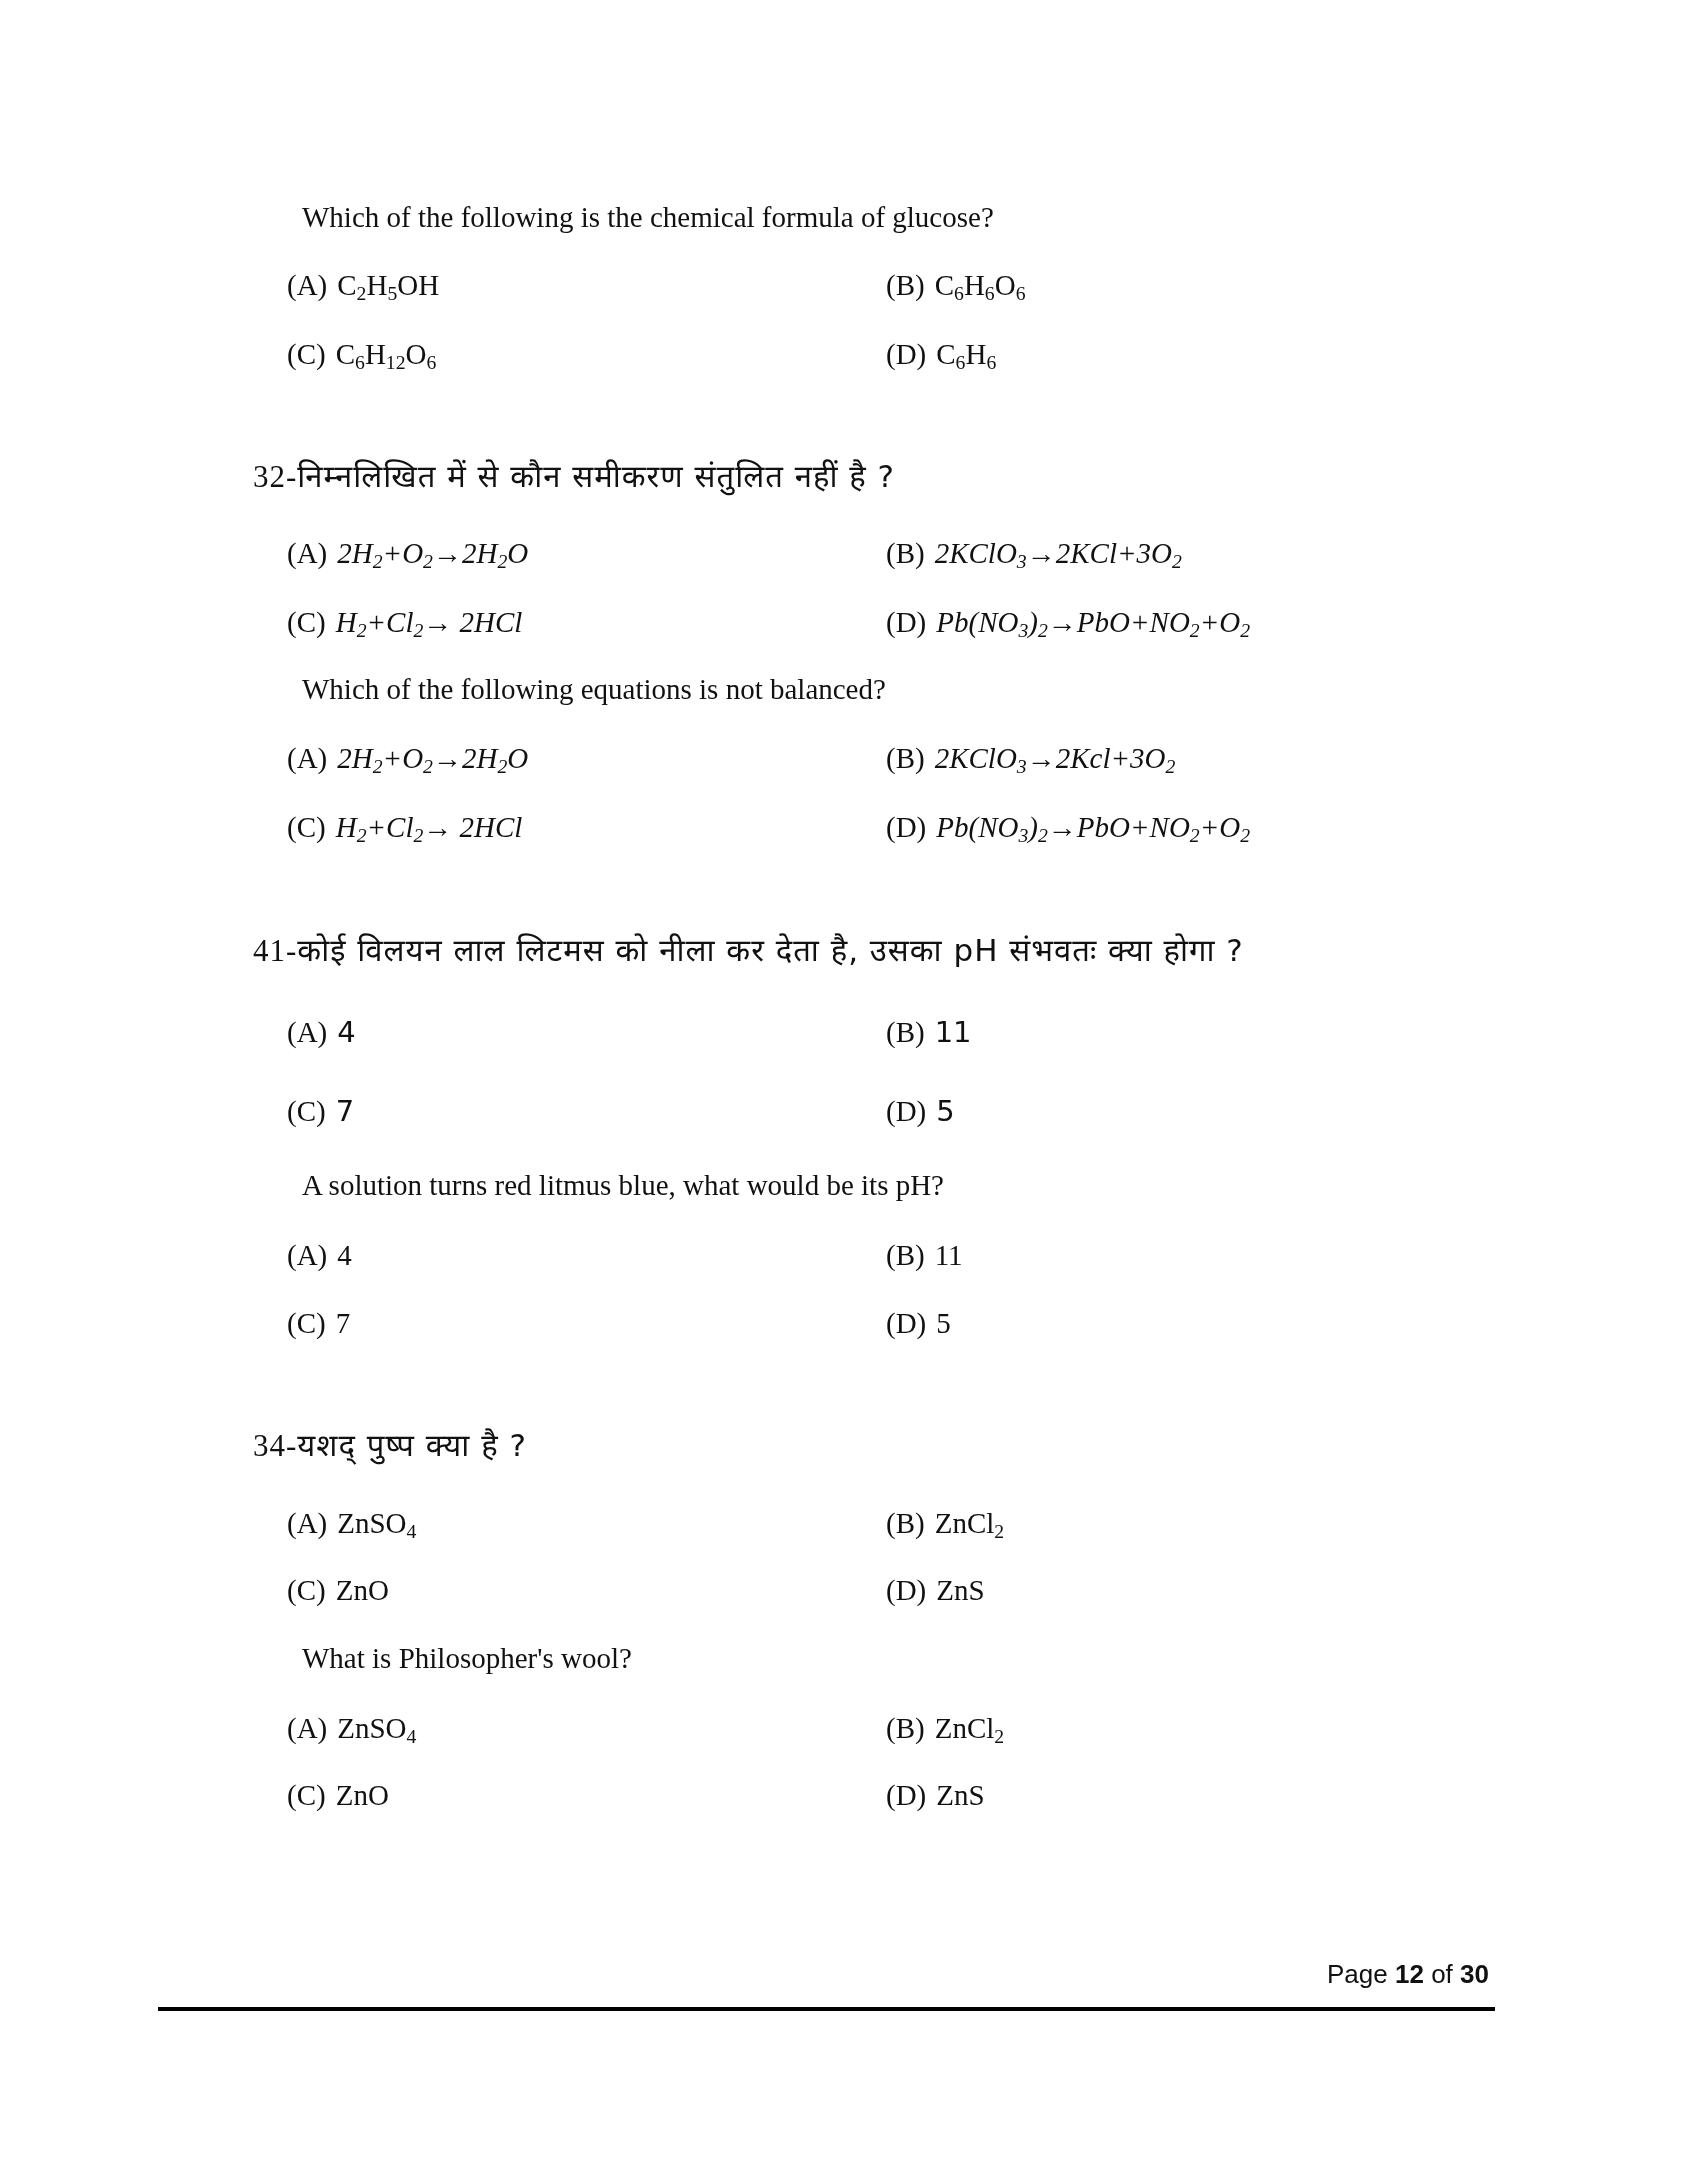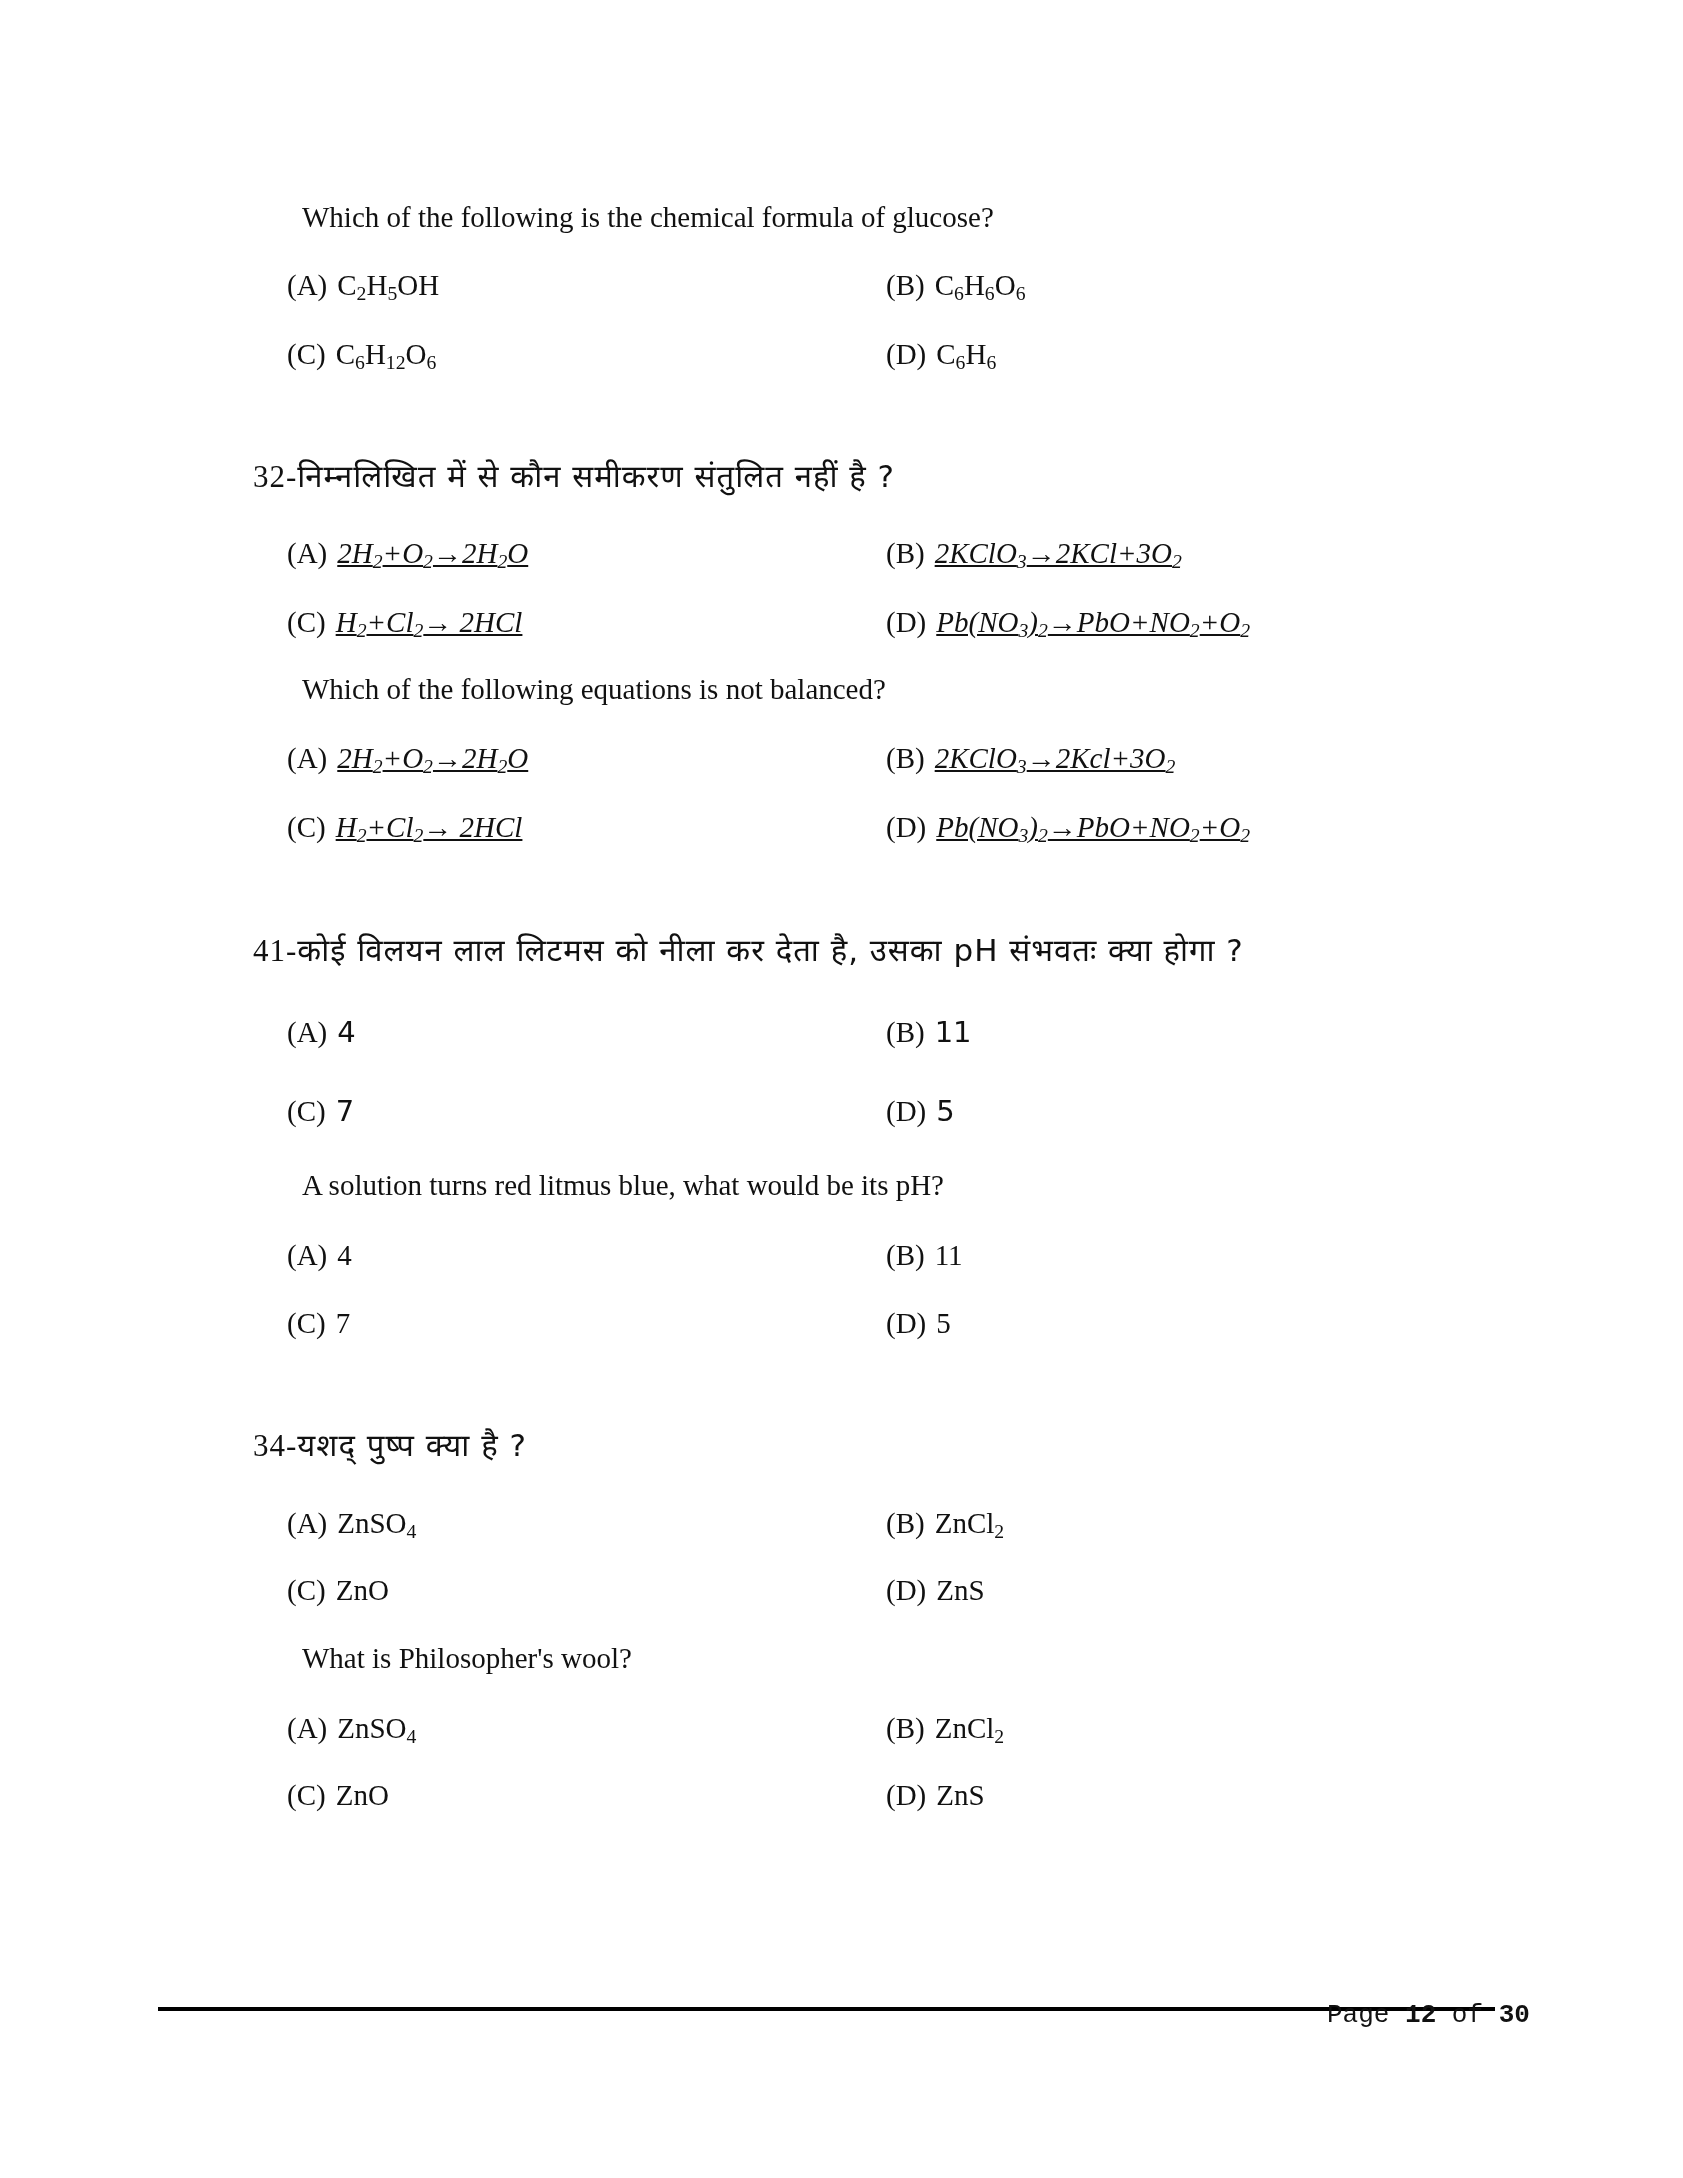--- a/index.html
+++ b/index.html
@@ -4,24 +4,24 @@
 <style>
   html, body { margin:0; padding:0; background:#ffffff; }
   body { width:1683px; height:2178px; position:relative; overflow:hidden; color:#111; }
   .serif { font-family: "Liberation Serif", "DejaVu Serif", serif; }
   .sans { font-family: "DejaVu Sans", "Liberation Sans", sans-serif; }
   .abs { position:absolute; white-space:nowrap; line-height:1; }
   .q-en { font-size:29px;margin-left:15px; }
   .q-hi { font-size:31px; letter-spacing:1px; }
   .opt { font-size:29px; }
   .opt .lab { margin-right:10px; }
-  .ital { font-style:italic;text-decoration:underline; }
+  .ital { font-style:italic; }
   sub { font-size:0.68em; vertical-align:-0.25em; line-height:0; }
   .rule { position:absolute; left:158px; top:2007px; width:1337px; height:4px; background:#000; }
-  .footer { position:absolute; left:1327px; top:2000px; font-family:Liberation Mono, monospace; font-size:26px; }
+  .footer { position:absolute; left:1327px; top:1959px; font-family:Liberation Sans, sans-serif; font-size:26px; }
   .footer b { font-weight:bold; }
 </style>
 </head>
 <body>
 
 <div class="abs serif q-en" style="left:287px; top:203px;">Which of the following is the chemical formula of glucose?</div>
 
 <div class="abs serif opt" style="left:287px; top:271px;">
   <span class="lab">(A)</span><span>C<sub>2</sub>H<sub>5</sub>OH</span>
 </div>

